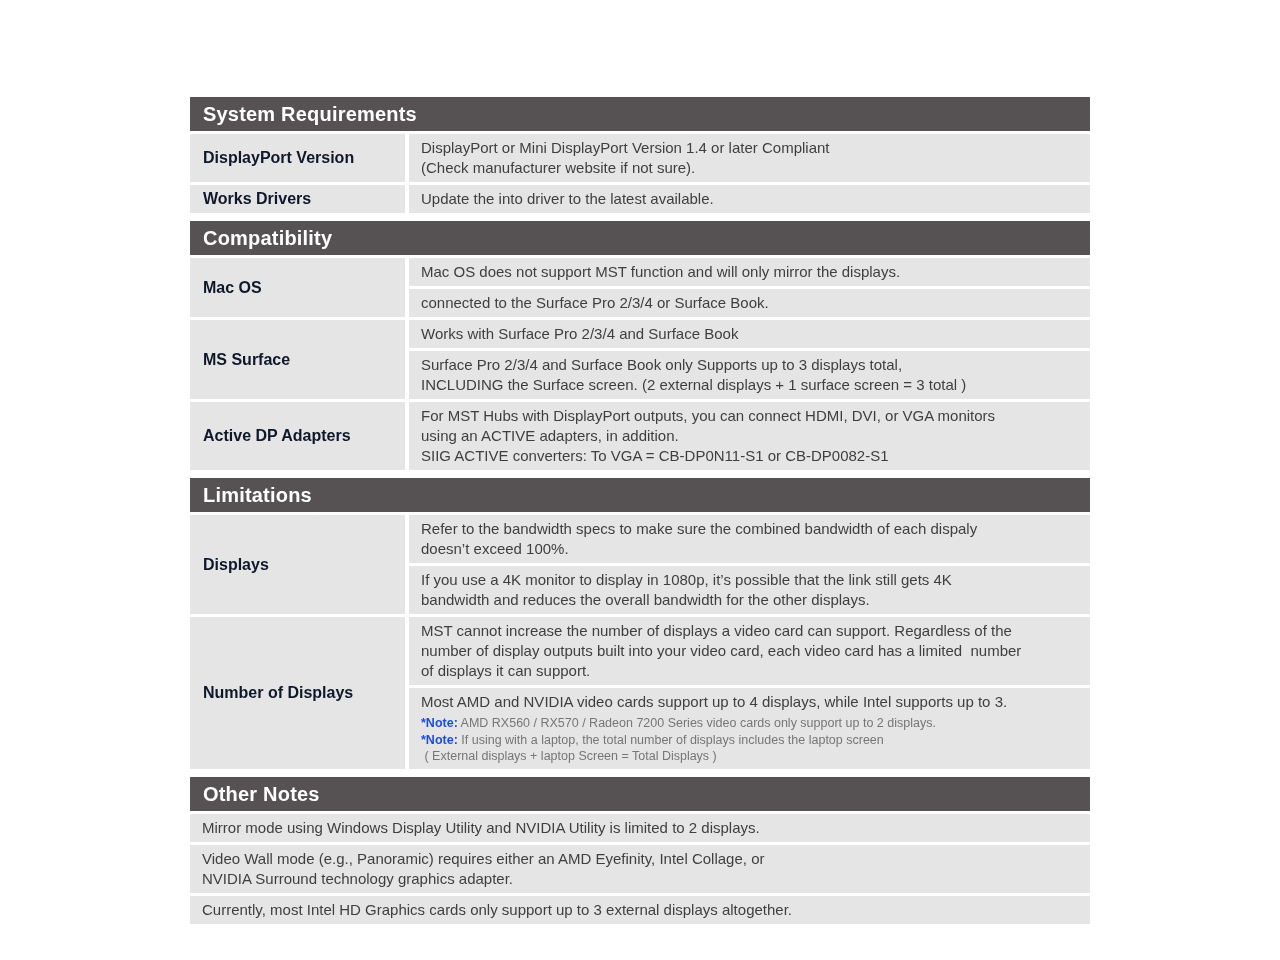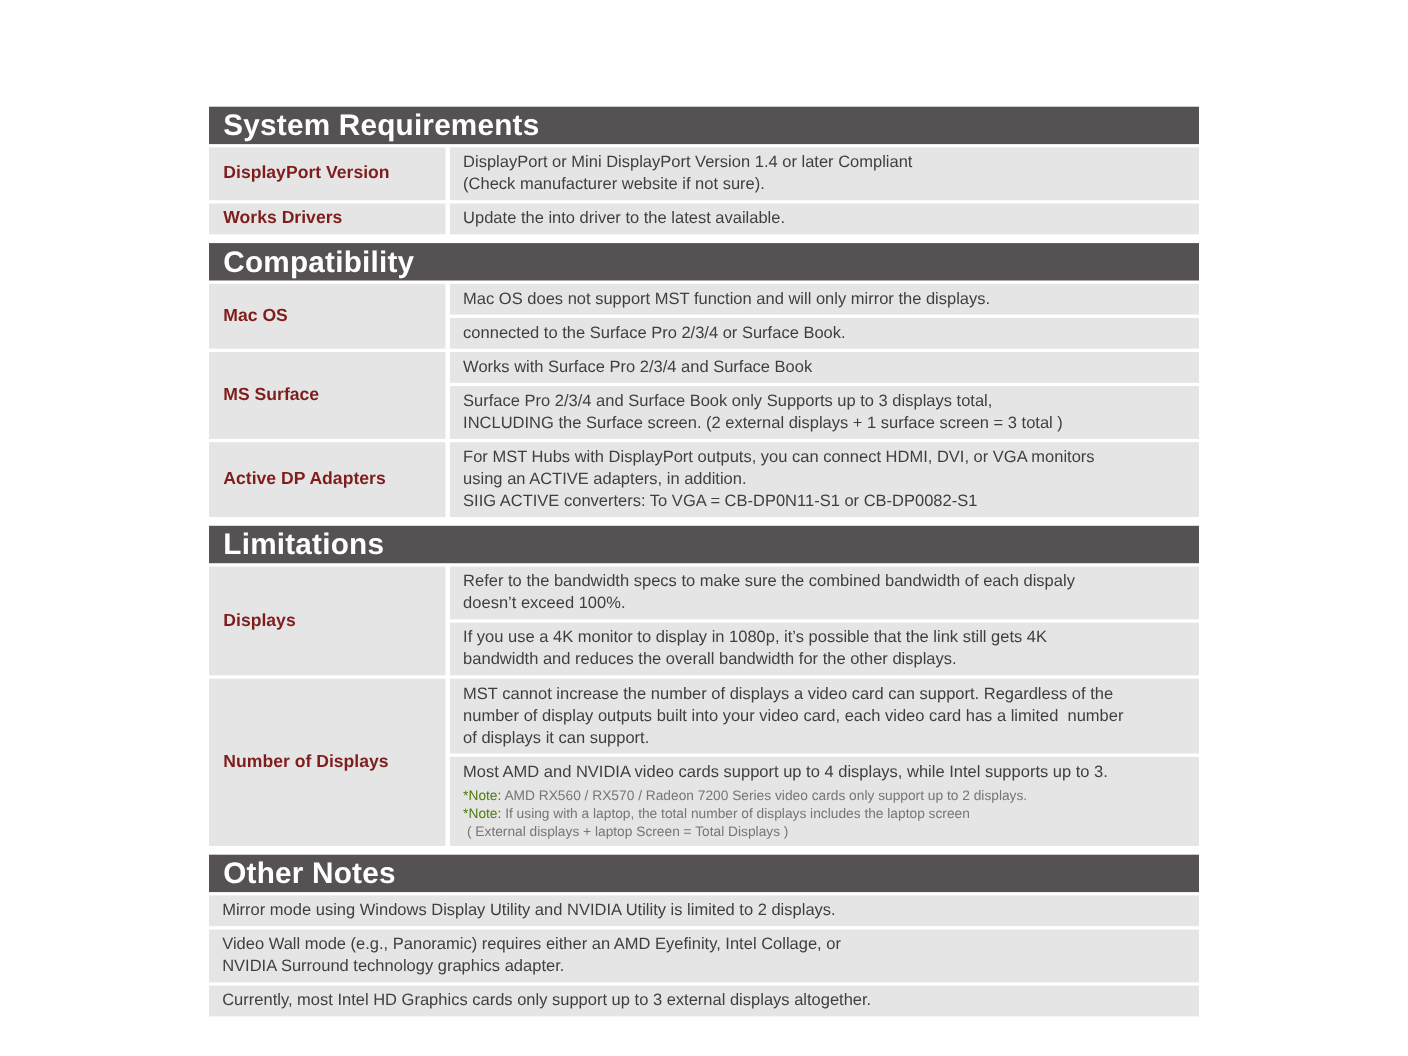--- a/index.html
+++ b/index.html
@@ -1,44 +1,44 @@
 <!DOCTYPE html>
 <html><head>
 <meta charset="utf-8">
 <style>
   * { margin:0; padding:0; box-sizing:border-box; }
   html,body { width:1280px; height:960px; background:#ffffff; font-family:"Liberation Sans", sans-serif; }
   .spec-table { position:absolute; left:190px; top:97px; width:900px; }
   .section { margin-bottom:8px; }
   .section-bar {
     background:#565254; color:#ffffff;
-    font-size:27px; font-weight:bold; letter-spacing:0.2px;
+    font-size:20px; font-weight:bold; letter-spacing:0.2px;
     height:34px; line-height:34px; padding-left:13px;
     margin-bottom:3px;
   }
   .group { display:flex; margin-bottom:3px; }
   .group:last-child { margin-bottom:0; }
   .label-cell {
     flex:0 0 215px; width:215px; margin-right:4px;
-    background:#e6e5e5; color:#7f1d1d;
+    background:#e6e5e5; color:#0f172a;
     display:flex; align-items:center;
     padding-left:13px;
     font-weight:bold; font-size:16px;
   }
   .content-col { flex:1; display:flex; flex-direction:column; gap:3px;justify-content:center; }
   .row {
     background:#e6e5e5; color:#3f3f3f;
     padding:4px 12px; font-size:15px; line-height:20px;
     flex:1;
     display:flex; flex-direction:column; justify-content:center;
   }
   .line { white-space:pre-wrap; }
   .notes { margin-top:3px; }
   .note-line { font-size:12.5px; line-height:16.5px; color:#767676; white-space:pre-wrap; }
-  .note-label { font-weight:normal; color:#4d7c0f; }
+  .note-label { font-weight:bold; color:#1d4ed8; }
 </style>
 </head>
 <body>
 
 <div class="spec-table">
 
   <div class="section">
     <div class="section-bar">System Requirements</div>
     <div class="group">
       <div class="label-cell">DisplayPort Version</div>

